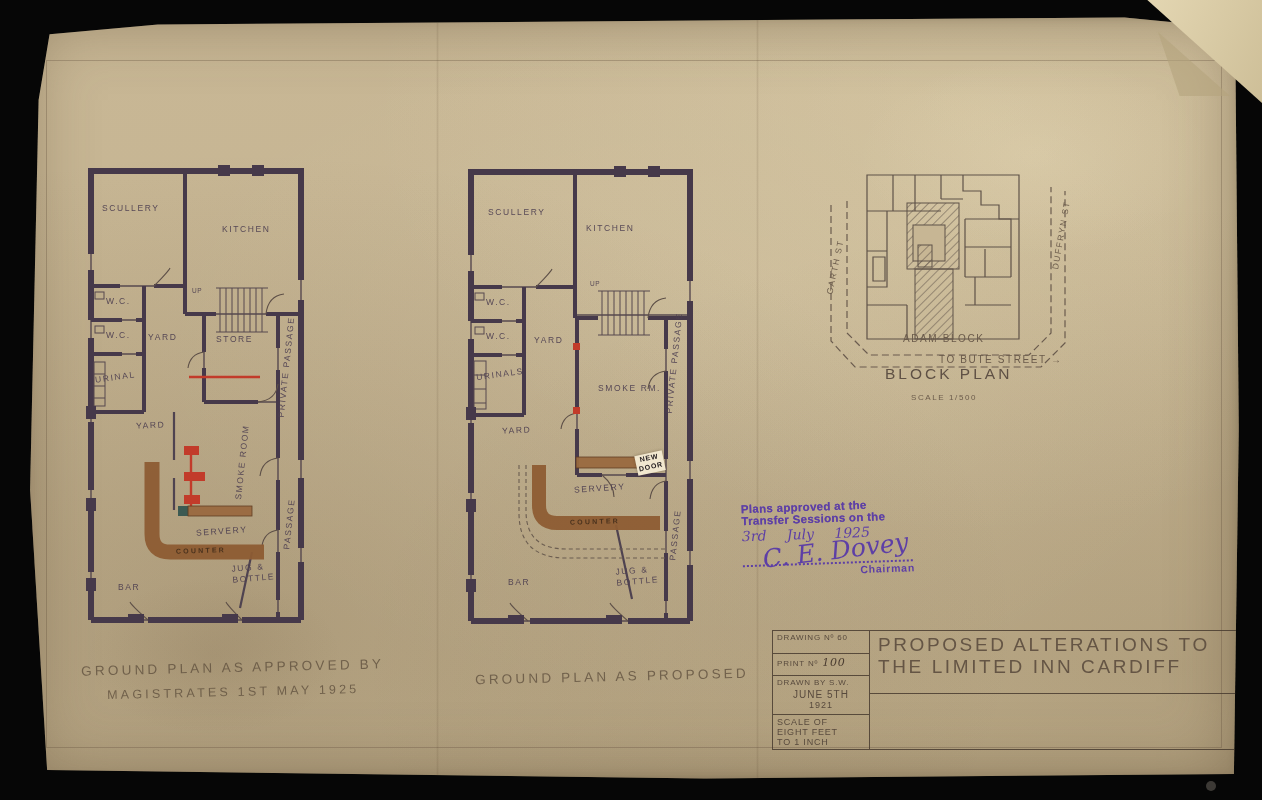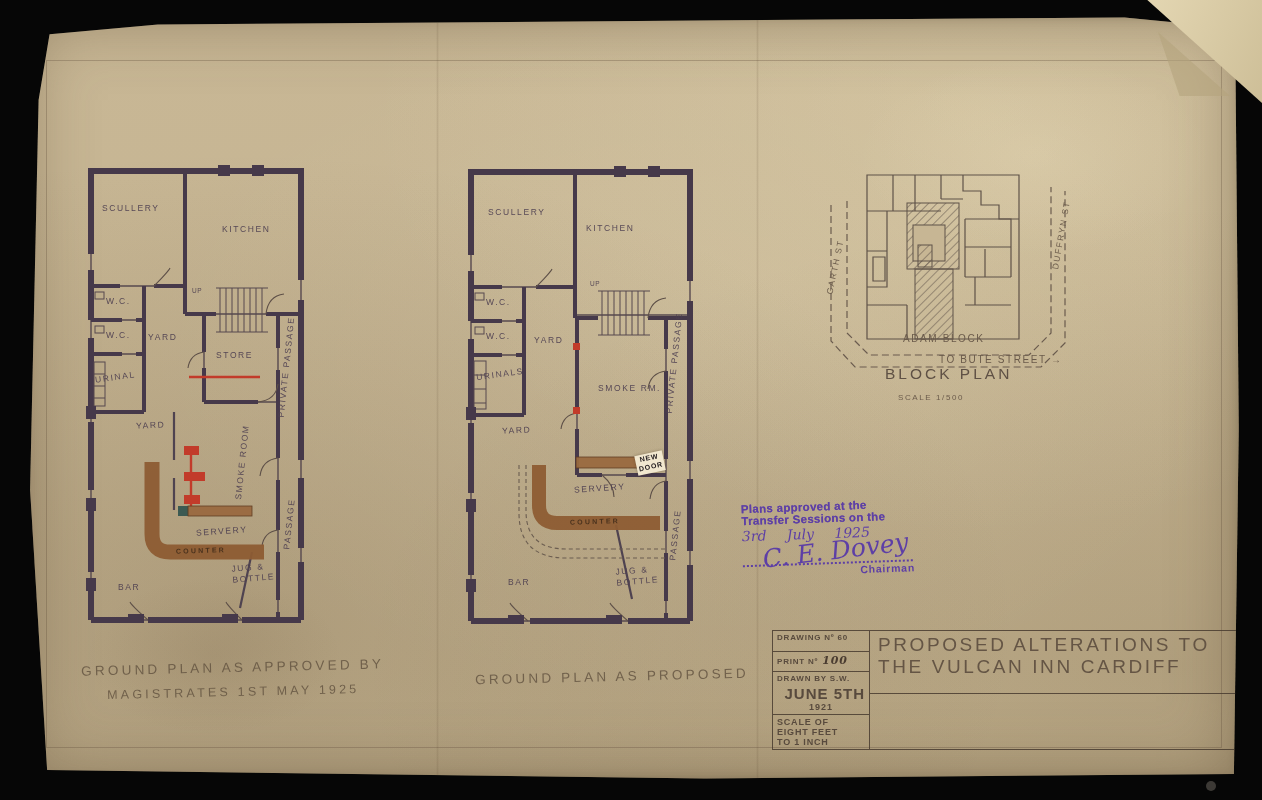--- a/index.html
+++ b/index.html
@@ -55,32 +55,32 @@
   .stamp .s-dots{width:170px;border-top:2px dotted #5d3fa6;margin-top:-2px;}
   .stamp .s-role{font-size:10.5px;font-weight:bold;letter-spacing:.8px;text-align:right;
                  padding-right:14px;}
 
   
   .tblock{position:absolute;left:748px;top:614px;width:474px;height:118px;display:flex;
           border:1.3px solid rgba(72,59,47,.85);color:#584a3d;}
   .tb-left{width:96px;border-right:1.3px solid rgba(72,59,47,.85);display:flex;
            flex-direction:column;}
   .tb-cell{border-bottom:1.3px solid rgba(72,59,47,.85);padding:2px 4px;font-size:8px;
-           letter-spacing:.8px;font-weight:bold;}
+           letter-spacing:.8px;}
   .tb-cell:last-child{border-bottom:none;}
   .hand{font-family:"DejaVu Serif",serif;font-style:italic;font-size:11px;color:#4a3c30;
         margin-left:4px;}
   .tb-right{flex:1;display:flex;flex-direction:column;}
   .tb-title{height:56px;border-bottom:1.3px solid rgba(72,59,47,.85);padding:3px 8px;}
   .big{font-size:19px;letter-spacing:2.6px;color:#5a4b3d;opacity:.88;white-space:nowrap;}
   .tb-client{height:36px;border-bottom:1.3px solid rgba(72,59,47,.85);padding:6px 8px;
              font-size:16px;letter-spacing:2.4px;opacity:.88;white-space:nowrap;}
   .tb-arch{flex:1;padding:5px 8px;font-size:10.5px;letter-spacing:1.8px;opacity:.85;
            white-space:nowrap;}
-  .d1{font-size:15px;letter-spacing:1px;margin-top:2px;text-align:right;}
+  .d1{font-size:10px;letter-spacing:1px;margin-top:2px;text-align:center;}
   .d2{font-size:9px;letter-spacing:1px;text-align:center;}
 
   
   .patch{position:absolute;left:1136px;top:0;width:126px;height:112px;
          background:linear-gradient(115deg,#e5d8b4,#cdbe97);
          clip-path:polygon(9% 0, 100% 0, 100% 92%);}
   .patch-fold{position:absolute;left:1158px;top:28px;width:72px;height:68px;
          background:#b4a47d;opacity:.6;clip-path:polygon(0 6%, 100% 100%, 30% 100%);}
   .dot{position:absolute;left:1206px;top:781px;width:10px;height:10px;border-radius:50%;
        background:#47433e;opacity:.85;}
@@ -148,21 +148,21 @@
         <rect x="106" y="344" width="64" height="10" fill="#9a6a40" stroke="#5e3a20" stroke-width="0.8" opacity="0.95"></rect>
       </g>
     </svg>
     <div class="lbl" style="left:20px;top:41px">SCULLERY</div>
     <div class="lbl" style="left:140px;top:62px">KITCHEN</div>
     <div class="lbl tiny" style="left:110px;top:125px">UP</div>
     <div class="lbl" style="left:24px;top:134px">W.C.</div>
     <div class="lbl" style="left:24px;top:168px">W.C.</div>
     <div class="lbl" style="left:13px;top:210px;transform:rotate(-8deg)">URINAL</div>
     <div class="lbl" style="left:66px;top:170px">YARD</div>
-    <div class="lbl" style="left:134px;top:188px">STORE</div>
+    <div class="lbl" style="left:134px;top:172px">STORE</div>
     <div class="lbl" style="left:54px;top:258px;transform:rotate(-3deg)">YARD</div>
     <div class="lbl vlabel" style="left:160px;top:300px">SMOKE ROOM</div>
     <div class="lbl" style="left:114px;top:364px;transform:rotate(-4deg)">SERVERY</div>
     <div class="lbl counter-t" style="left:94px;top:385px;transform:rotate(-2deg)">COUNTER</div>
     <div class="lbl" style="left:36px;top:420px">BAR</div>
     <div class="lbl two-line" style="left:150px;top:400px">
       <div>JUG &amp;</div>
       <div>BOTTLE</div>
     </div>
     <div class="lbl vlabel" style="left:204px;top:205px">PRIVATE PASSAGE</div>
@@ -269,21 +269,21 @@
         <path d="M52,150 H92 M92,150 V184"></path>
       </g>
       <rect x="92" y="48" width="52" height="66" fill="url(#hatch)" stroke="#5f5248"></rect>
       <rect x="100" y="114" width="38" height="70" fill="url(#hatch)" stroke="#5f5248"></rect>
       <rect x="98" y="70" width="32" height="36" fill="#c7b694" stroke="#5f5248"></rect>
       <rect x="103" y="90" width="14" height="22" fill="url(#hatch)" stroke="#5f5248"></rect>
     </svg>
     <div class="bp-lbl" style="left:88px;top:178px;font-size:10px">ADAM BLOCK</div>
     <div class="bp-lbl" style="left:124px;top:199px;font-size:10px">TO BUTE STREET →</div>
     <div class="bp-lbl" style="left:70px;top:210px;font-size:15.5px;letter-spacing:3px;color:#5f5145">BLOCK PLAN</div>
-    <div class="bp-lbl" style="left:83px;top:238px;font-size:8px">SCALE 1/500</div>
+    <div class="bp-lbl" style="left:96px;top:238px;font-size:8px">SCALE 1/500</div>
     <div class="bp-lbl" style="left:20px;top:112px;font-size:8.5px;transform:translate(-50%,-50%) rotate(-78deg)">GARTH ST</div>
     <div class="bp-lbl" style="left:246px;top:80px;font-size:8.5px;transform:translate(-50%,-50%) rotate(-80deg)">DUFFRYN ST</div>
   </div>
 
   <div class="stamp">
     <div class="s-line">Plans approved at the</div>
     <div class="s-line">Transfer Sessions on the</div>
     <div class="s-date">3rd July 1925</div>
     <div class="s-sig">C. E. Dovey</div>
     <div class="s-dots"></div>
@@ -303,21 +303,21 @@
       </div>
       <div class="tb-cell" style="flex:1;font-size:9px">
         <div>SCALE OF</div>
         <div>EIGHT FEET</div>
         <div>TO 1 INCH</div>
       </div>
     </div>
     <div class="tb-right">
       <div class="tb-title">
         <div class="big">PROPOSED ALTERATIONS TO</div>
-        <div class="big">THE VULCAN INN CARDIFF</div>
+        <div class="big">THE LIMITED INN CARDIFF</div>
       </div>
     </div>
   </div>
 
  </div>
 
  <div class="patch"></div>
  <div class="patch-fold"></div>
  <div class="dot"></div>
 </div>

